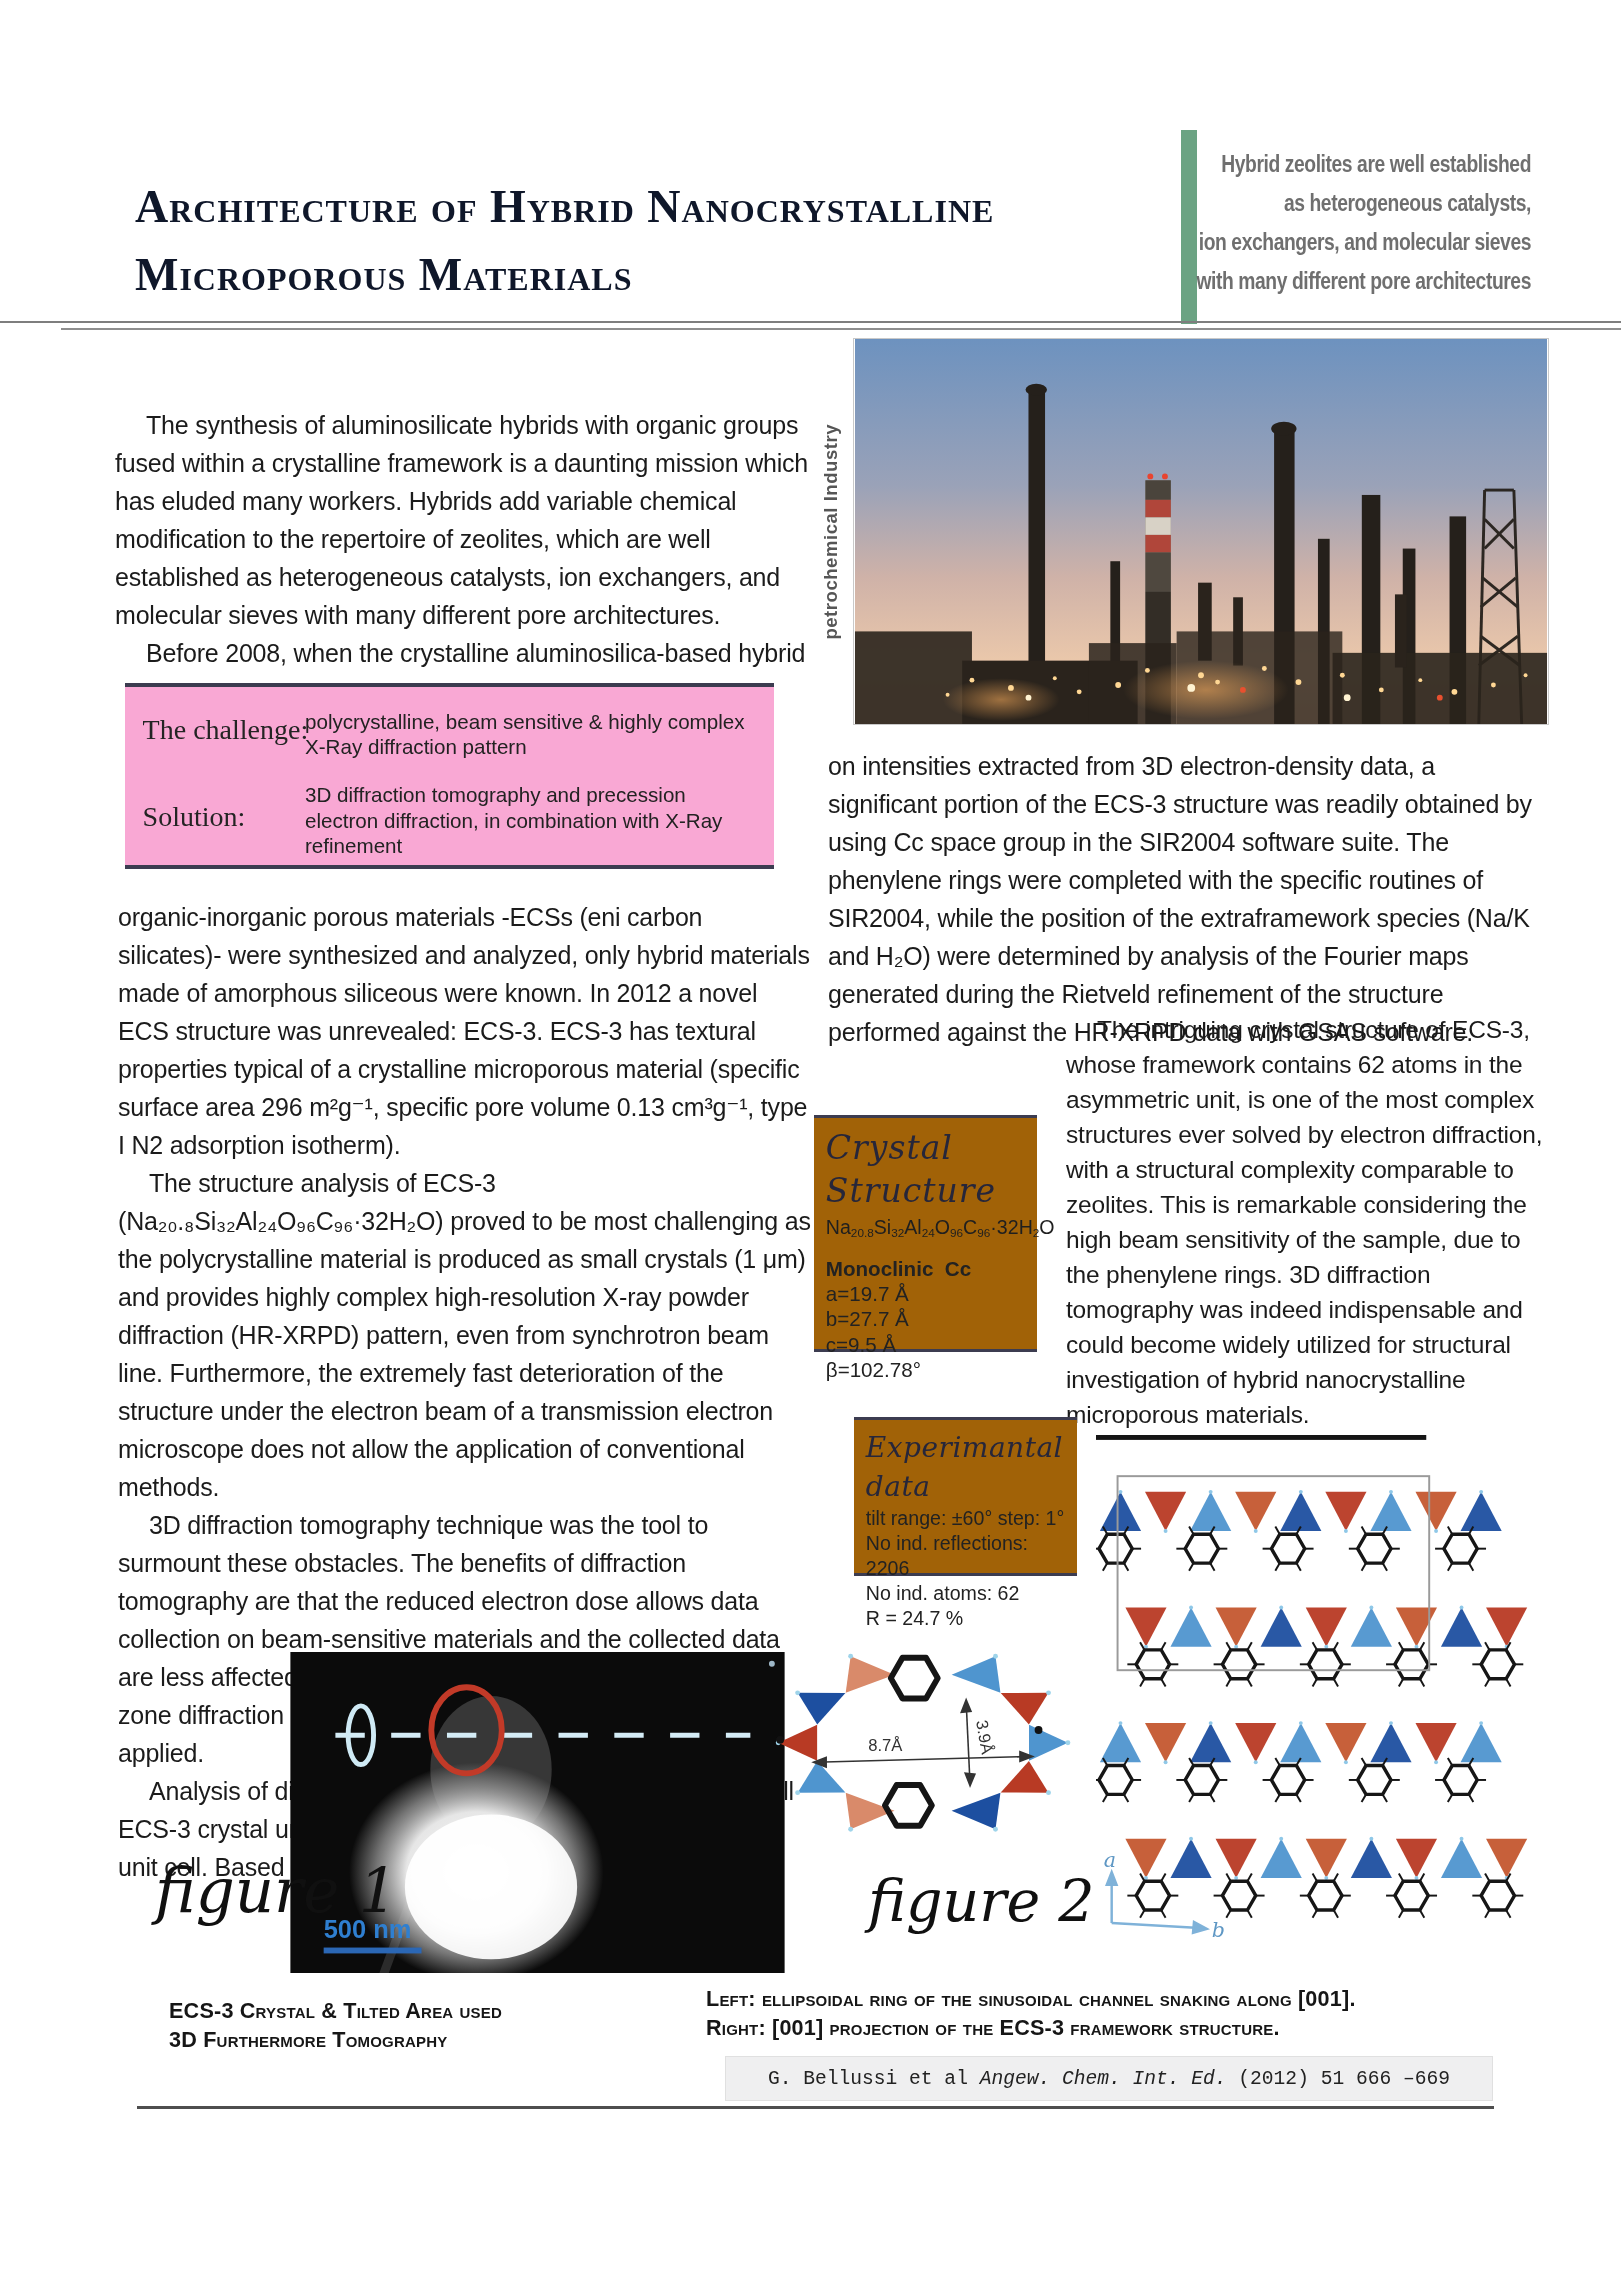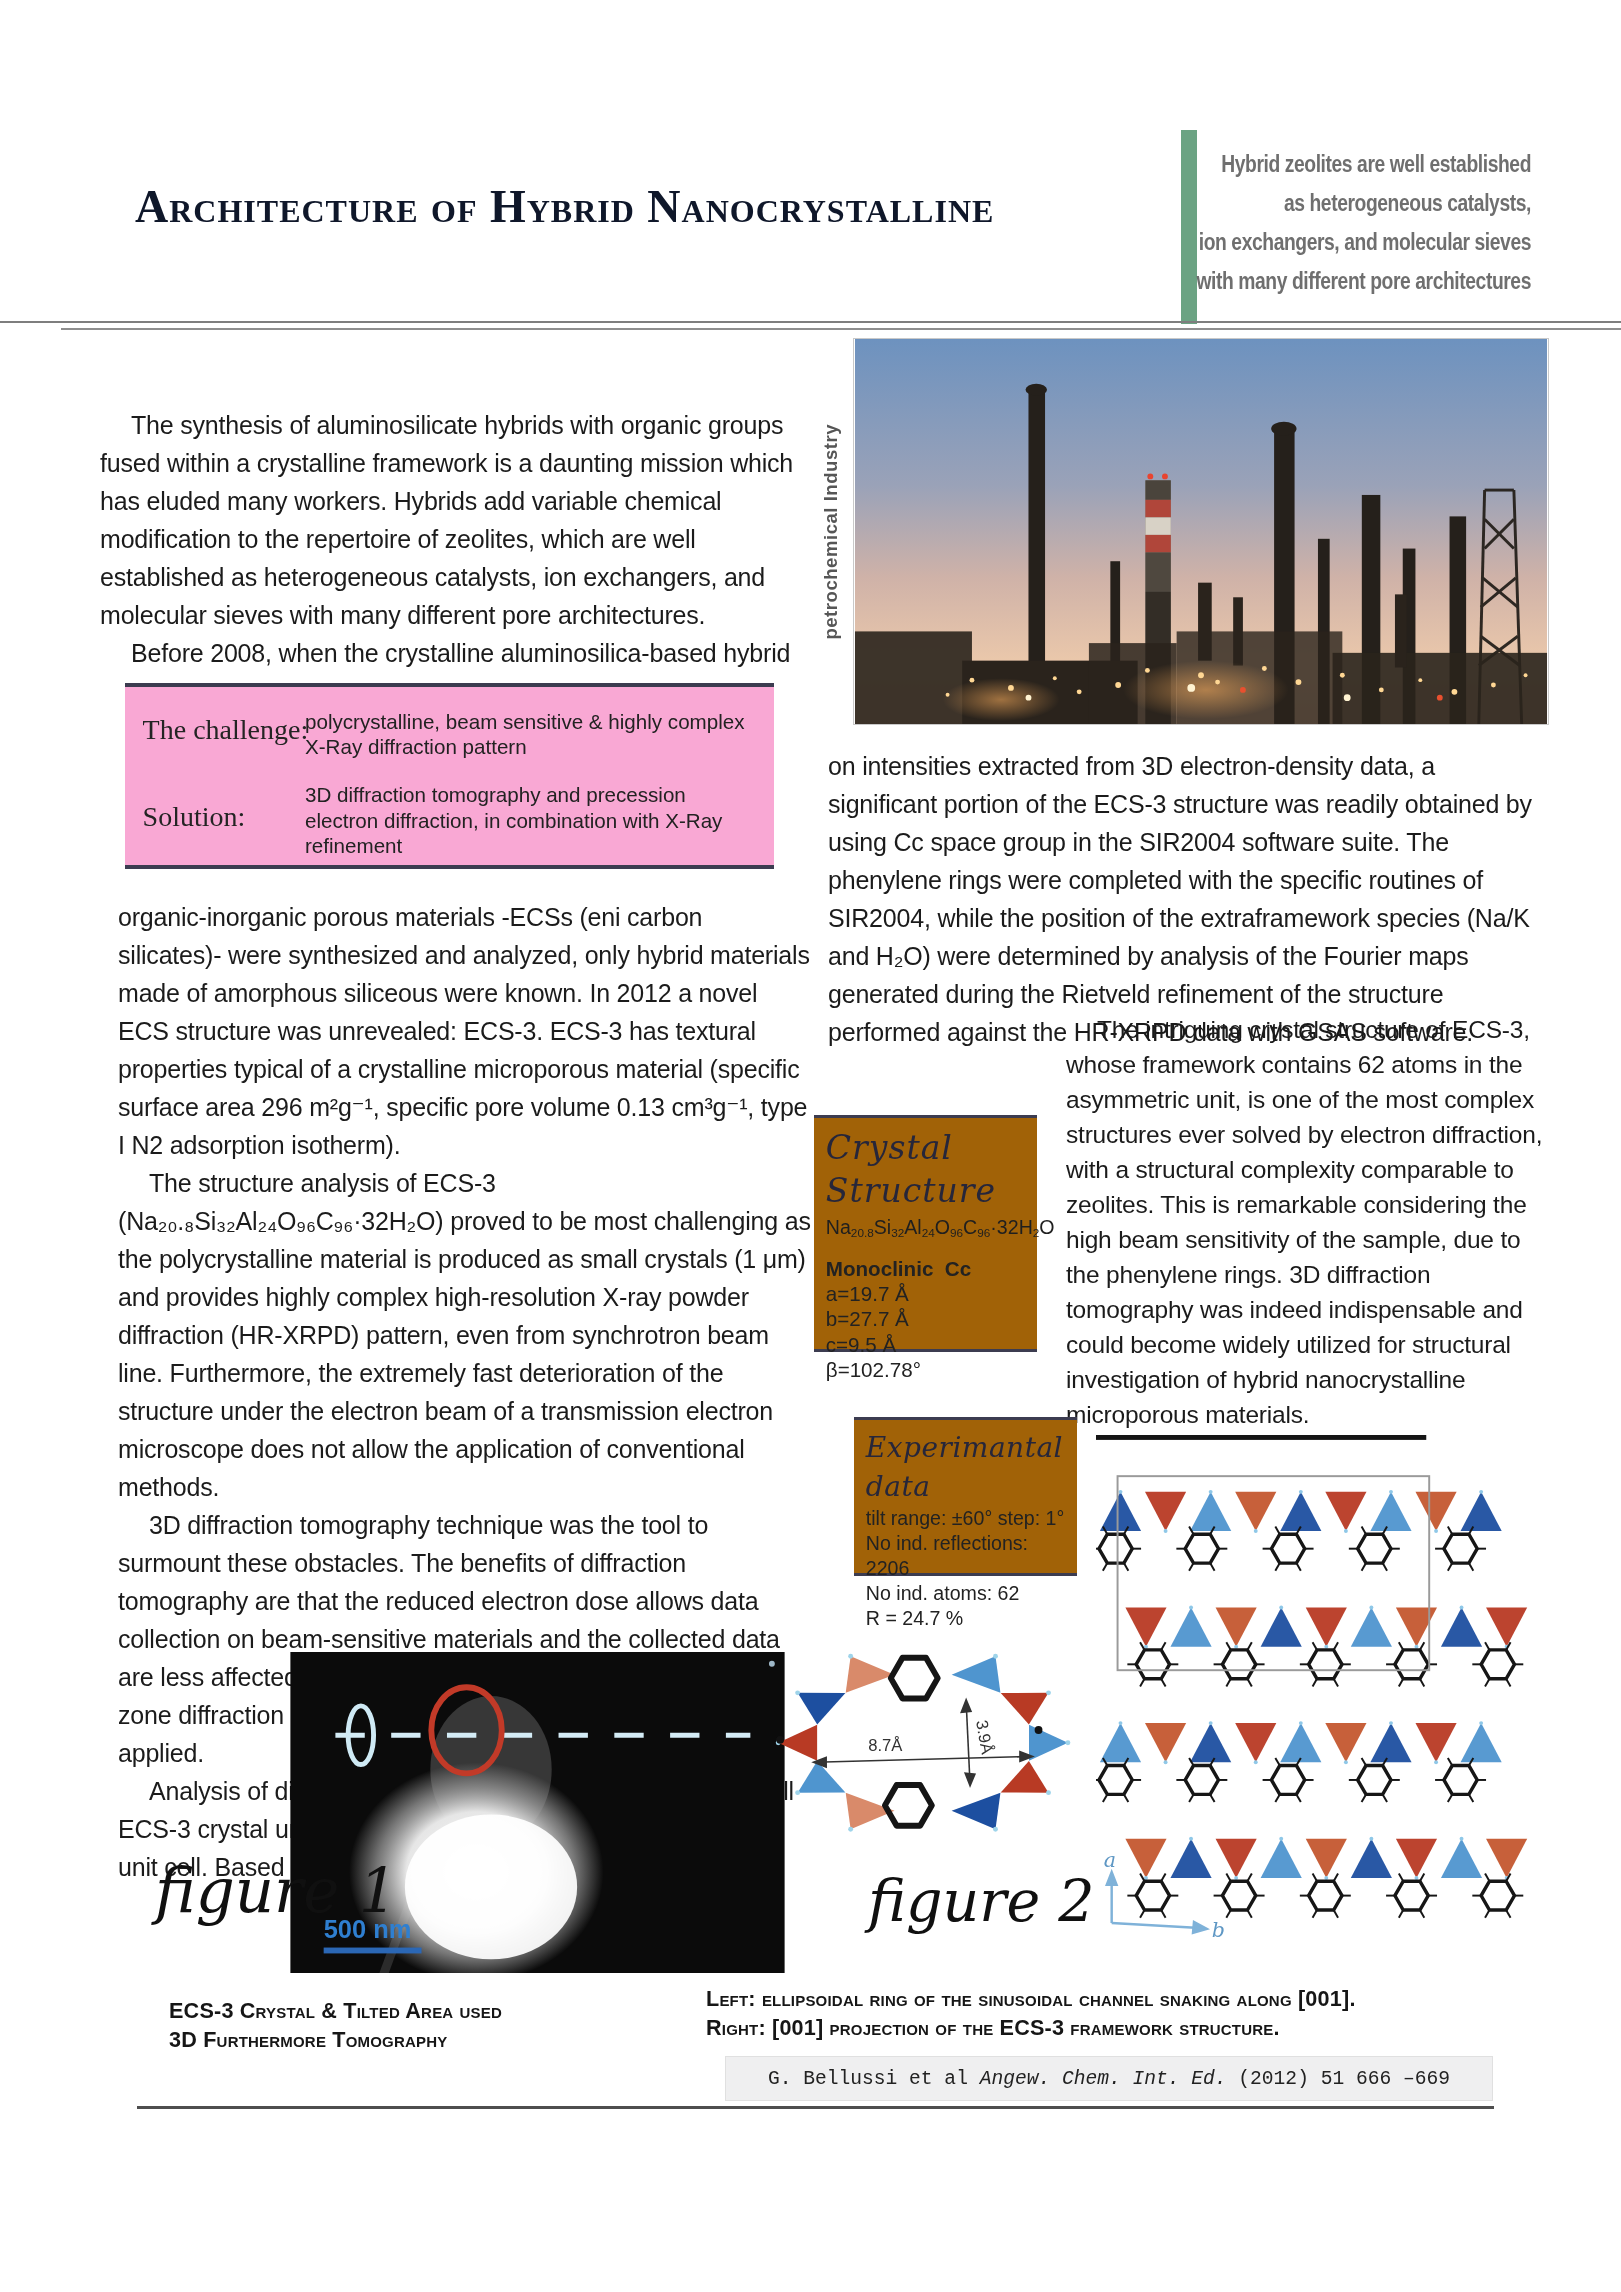--- a/index.html
+++ b/index.html
@@ -23,21 +23,21 @@
   .photo { left:853px; top:338px; width:696px; height:387px; border:1px solid #c9c9c9; }
   .photo svg { display:block; }
   .photo-label { left:817px; top:338px; width:27.4px; height:387px; display:flex;
                  align-items:center; justify-content:center; }
   .photo-label span { writing-mode:vertical-rl; transform:rotate(180deg); font-size:18.6px;
                       font-weight:bold; color:#565656; letter-spacing:0.5px; }
 
   
   .bodycol { font-size:25px; line-height:38px; color:#1b1b1b; letter-spacing:-0.2px; }
   .indent { text-indent:31px; }
-  .col-intro { left:100px; top:406px; width:694px; }
+  .col-intro { left:115px; top:406px; width:694px; }
   .col-left-main { left:118px; top:898px; width:694px; }
   .col-right-p1 { left:828px; top:747px; width:708px; }
   .col-right-p2 { left:1066px; top:1012px; width:482px; font-size:24.5px; line-height:35px; }
 
   
   .chal-table { left:125px; top:683px; width:649px; height:186px; background:#f9a8d4;
                 border-top:4.9px solid #3c3c50; border-bottom:4.9px solid #3c3c50; }
   .chal-label { position:absolute; left:17.6px; font-family:"Liberation Serif","DejaVu Serif",serif;
                 font-size:28px; color:#242424; }
   .chal-text { position:absolute; left:180px; width:443px; font-size:20.6px; line-height:25.5px; color:#222; }
@@ -74,20 +74,21 @@
              font-family:"Liberation Mono","DejaVu Sans Mono",monospace; font-size:19.6px; color:#222; }
   .bottom-rule { left:137px; top:2106px; width:1357px; height:2.9px; background:#4e4e4e; }
 </style>
 </head>
 <body>
 
 <div class="page">
 
   <div class="abs title">
     <div>Architecture of Hybrid Nanocrystalline</div>
+    <div>Microporous Materials</div>
   </div>
 
   <div class="abs green-bar"></div>
   <div class="abs quote">
     <div>Hybrid zeolites are well established</div>
     <div>as heterogeneous catalysts,</div>
     <div>ion exchangers, and molecular sieves</div>
     <div>with many different pore architectures</div>
   </div>
   <div class="abs rule1"></div>

